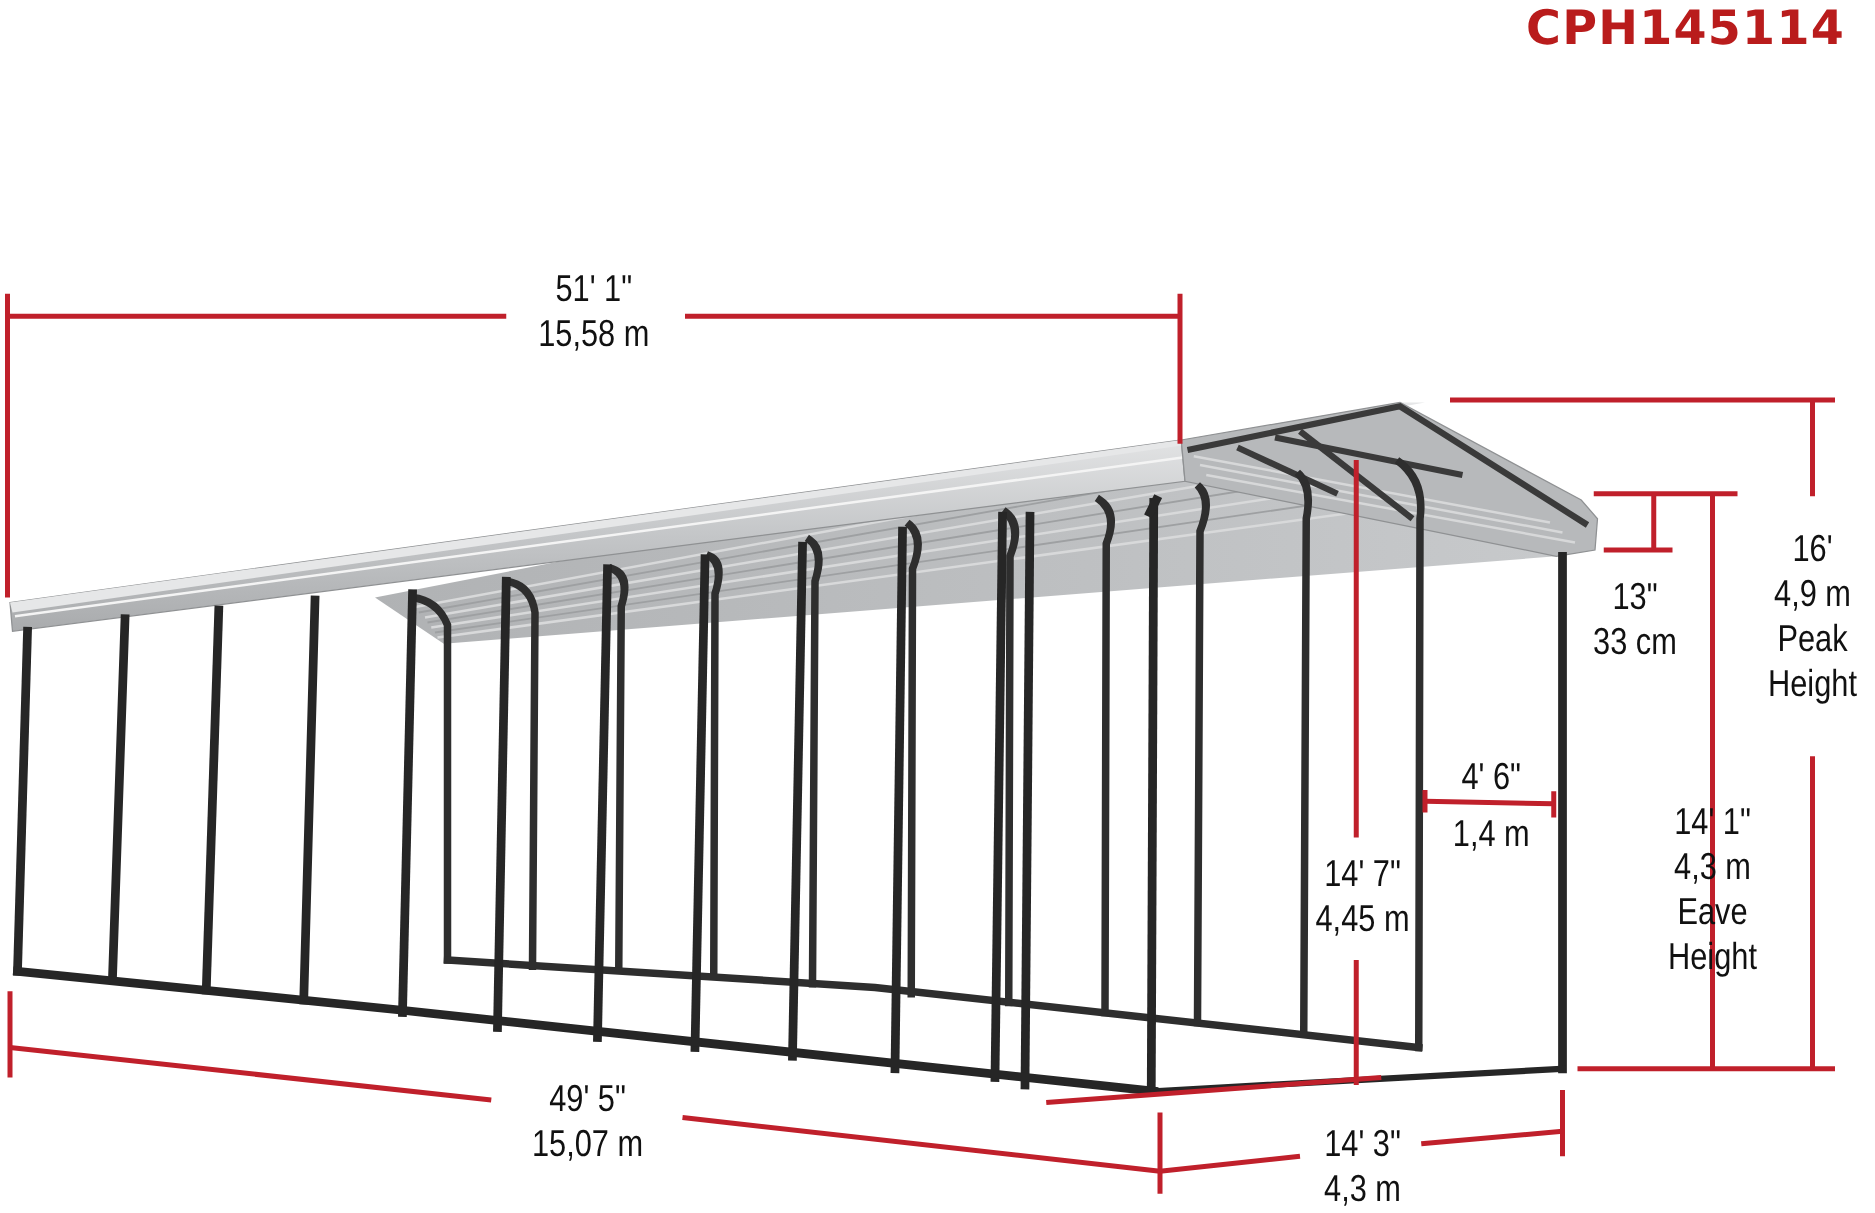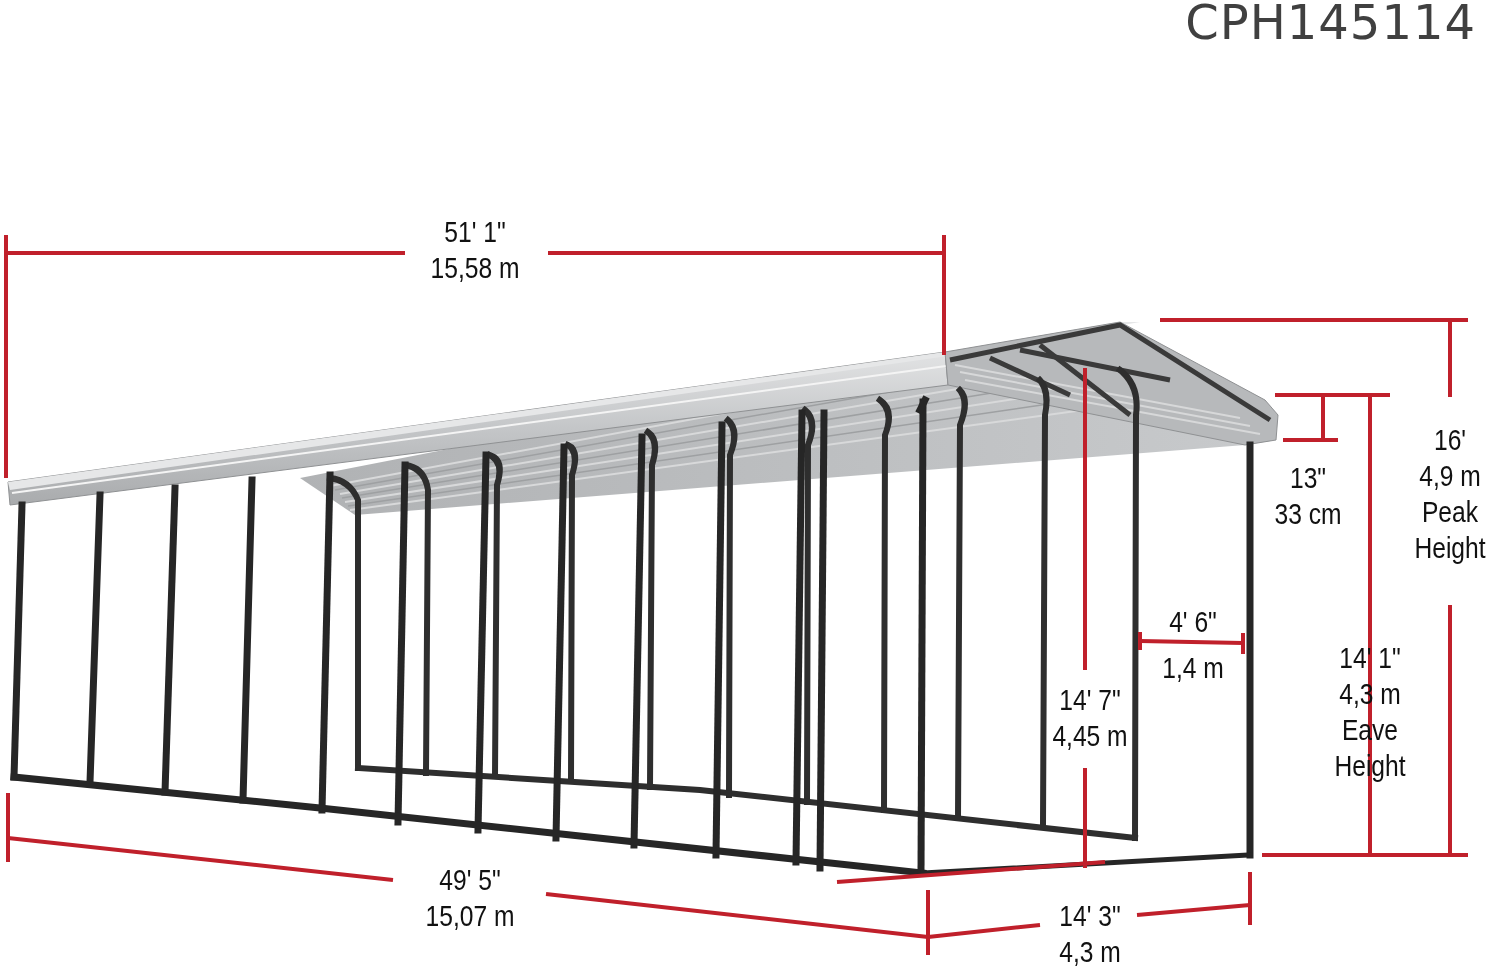--- a/index.html
+++ b/index.html
@@ -1,17 +1,17 @@
 <!DOCTYPE html>
 <html><head>
   <meta charset="utf-8">
   <style>
     html, body { margin: 0; padding: 0; background: #ffffff; }
     body { width: 1500px; height: 970px; position: relative; overflow: hidden; font-family: "Liberation Sans", sans-serif; }
-    .model-code { position: absolute; top: 0px; right: 24px; font-family: "DejaVu Sans", sans-serif; font-weight: normal; font-size: 48px; letter-spacing: 1px; color: #404040; line-height: 44px; }
+    .model-code { position: absolute; top: 0px; right: 24px; font-family: "DejaVu Sans", sans-serif; font-weight: bold; font-size: 38px; letter-spacing: 1px; color: #b91c1c; line-height: 44px; }
     svg.diagram { position: absolute; left: 0; top: 0; width: 1500px; height: 970px; }
     .dim-label { position: absolute; font-family: "Liberation Sans", sans-serif; font-size: 30px; color: #111111; text-align: center; line-height: 36px; transform: scaleX(0.82); transform-origin: center top; white-space: nowrap; }
     .dim-label span { display: block; }
   </style>
 </head>
 <body>
 
 <div class="model-code">CPH145114</div>
 
 <svg class="diagram" viewBox="0 0 1500 970" xmlns="http://www.w3.org/2000/svg">

